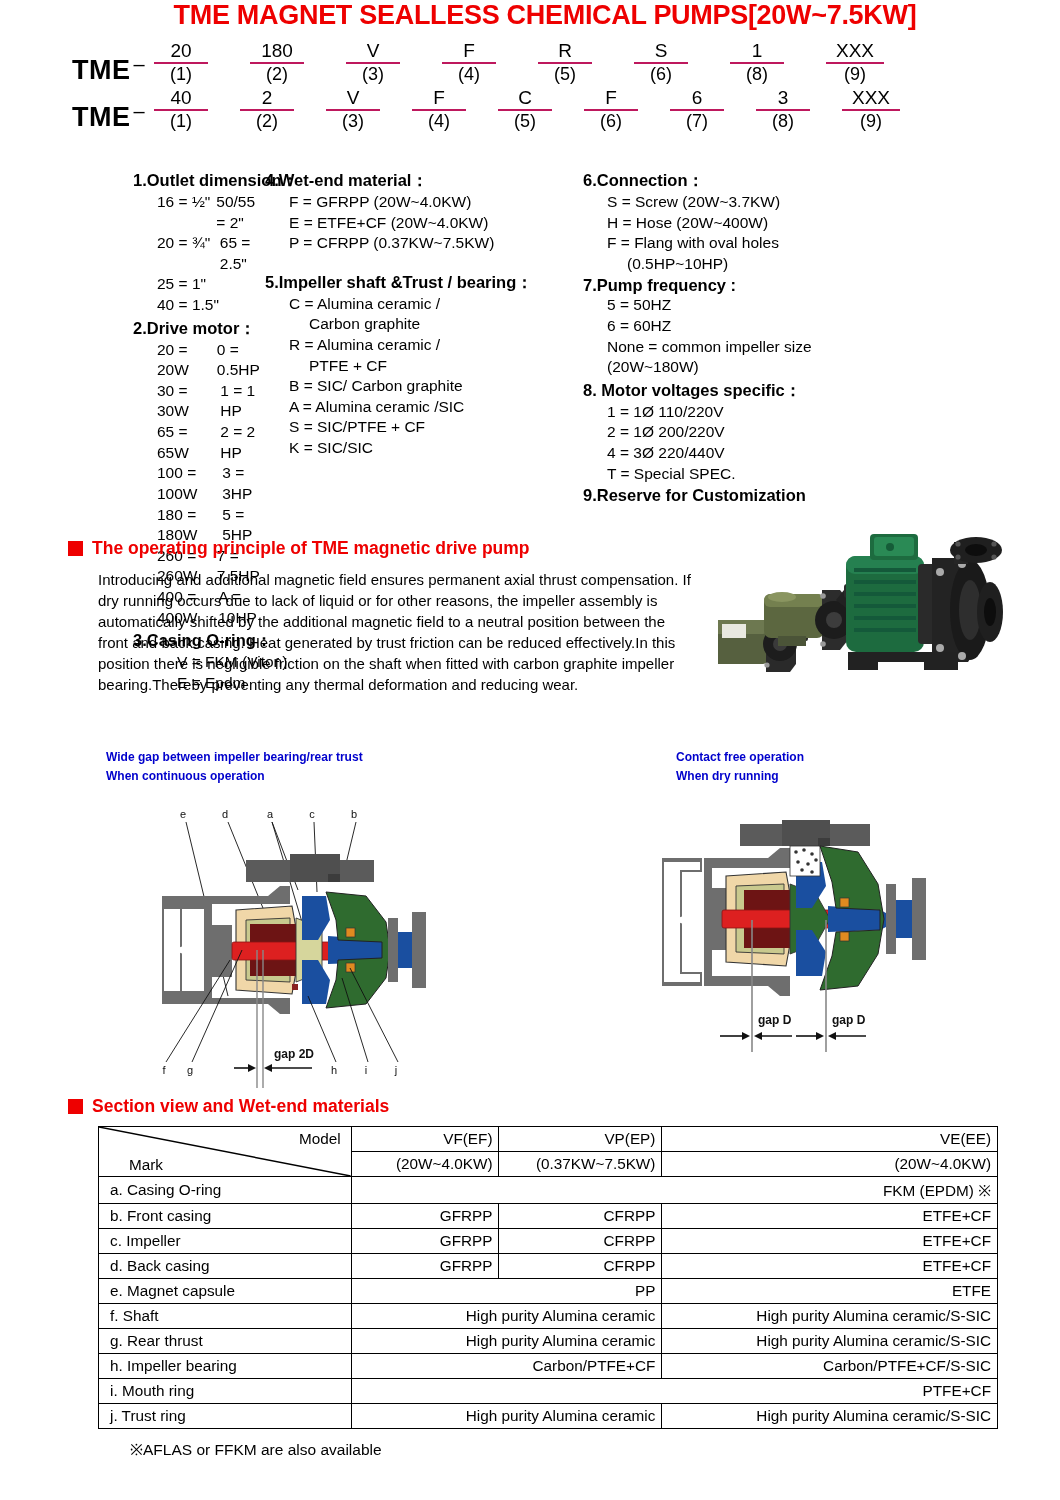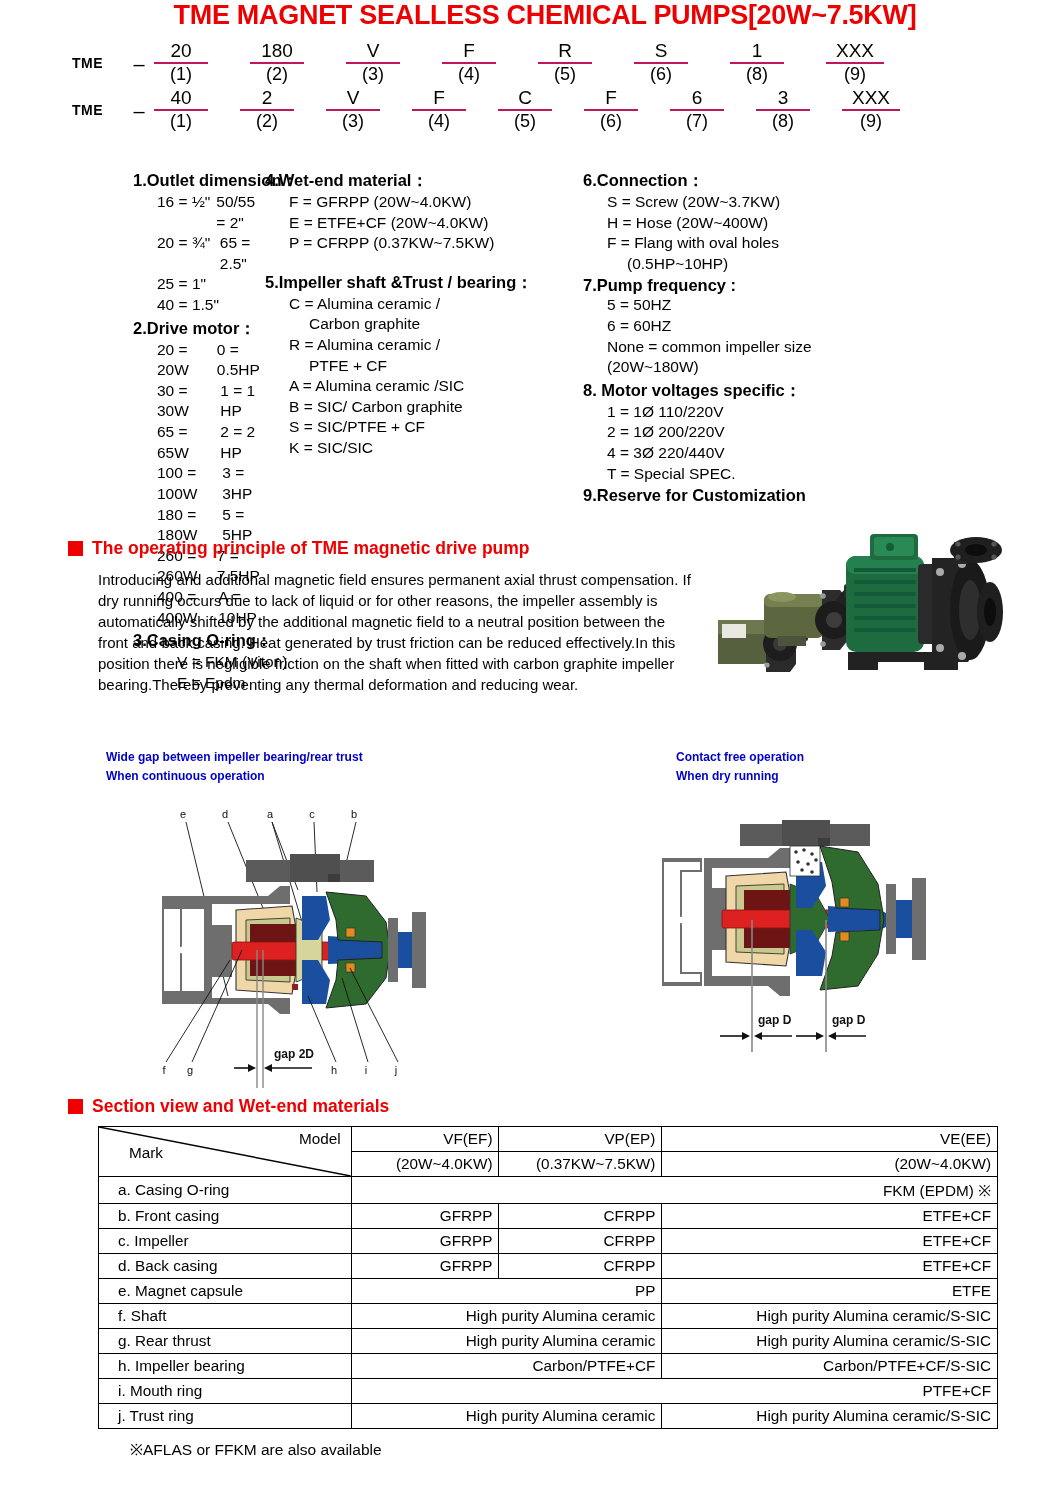--- a/index.html
+++ b/index.html
@@ -20,21 +20,21 @@
     font-size: 27px;
     font-weight: bold;
     letter-spacing: -0.3px;
     padding-left: 30px;
   }
 
   
   .codeblock { margin-top: 10px; padding-left: 72px; }
   .coderow { display: flex; align-items: flex-start; height: 47px; }
   .coderow .tme {
-    font-size: 14px; font-weight: bold; letter-spacing: 0.5px;
+    font-size: 27px; font-weight: bold; letter-spacing: 0.5px;
     padding-top: 14px; width: 52px;
   }
   .coderow .dash {
     font-size: 20px; padding-top: 12px; width: 30px; text-align: center;
   }
   .frac {
     text-align: center;
     font-size: 19px;
     line-height: 1.05;
   }
@@ -112,26 +112,26 @@
     width: 900px;
     font-size: 15.3px;
   }
   table.mat td, table.mat th {
     border: 1.6px solid #000;
     padding: 3px 6px;
     text-align: right;
     font-weight: normal;
     height: 25px;
   }
-  table.mat td.lbl { text-align: left; padding-left: 19px; width: 253px; }
+  table.mat td.lbl { text-align: left; padding-left: 11px; width: 253px; }
   td.hdr-diag {
     position: relative; padding: 0; height: 54px; width: 253px;
   }
   td.hdr-diag .mdl { position: absolute; right: 10px; top: 3px; }
-  td.hdr-diag .mrk { position: absolute; left: 30px; bottom: 14px; }
+  td.hdr-diag .mrk { position: absolute; left: 30px; bottom: 2px; }
   td.hdr-diag svg { position: absolute; inset: 0; width: 100%; height: 100%; }
   .col-vf { width: 148px; }
   .col-vp { width: 163px; }
   .col-ve { width: 336px; }
   .subhdr td { height: 26px; margin-left: 24px; }
   .footnote { margin-top: 9px; margin-left: 62px; font-size: 15.5px; }
 </style>
 </head>
 <body>
 
@@ -279,22 +279,22 @@
     <div class="lg-item">E = ETFE+CF (20W~4.0KW)</div>
     <div class="lg-item">P = CFRPP (0.37KW~7.5KW)</div>
 
     <div class="gapline"></div>
 
     <div class="lg-head">5.Impeller shaft &amp;Trust / bearing：</div>
     <div class="lg-item">C = Alumina ceramic /</div>
     <div class="lg-item ind">Carbon graphite</div>
     <div class="lg-item">R = Alumina ceramic /</div>
     <div class="lg-item ind">PTFE + CF</div>
+    <div class="lg-item">B = SIC/ Carbon graphite</div>
     <div class="lg-item">A = Alumina ceramic /SIC</div>
-    <div class="lg-item">B = SIC/ Carbon graphite</div>
     <div class="lg-item">S = SIC/PTFE + CF</div>
     <div class="lg-item">K = SIC/SIC</div>
   </div>
 
   <div class="col col3">
     <div class="lg-head">6.Connection：</div>
     <div class="lg-item">S = Screw (20W~3.7KW)</div>
     <div class="lg-item">H = Hose   (20W~400W)</div>
     <div class="lg-item">F = Flang with oval holes</div>
     <div class="lg-item ind">(0.5HP~10HP)</div>

